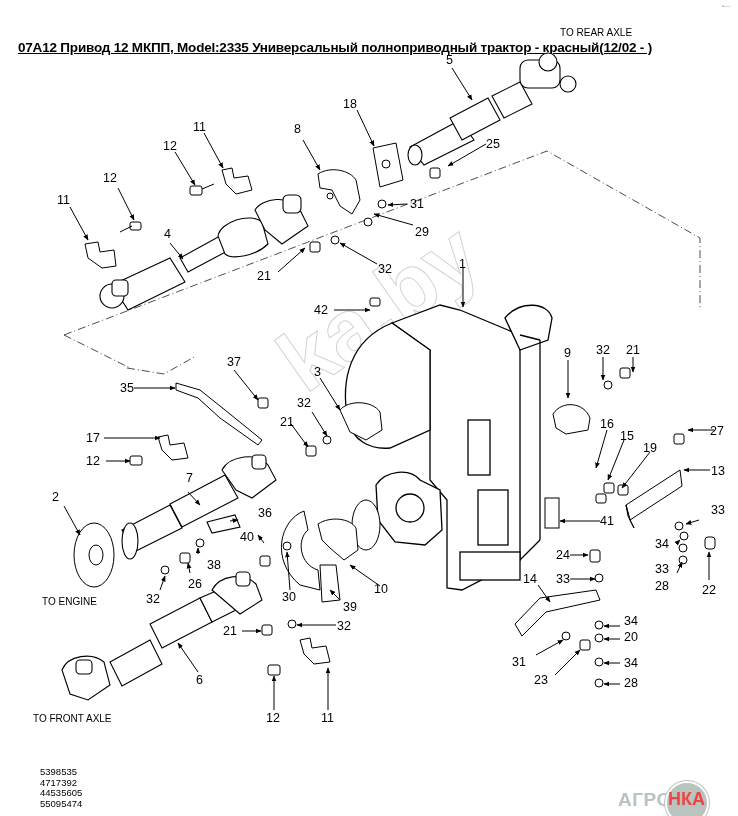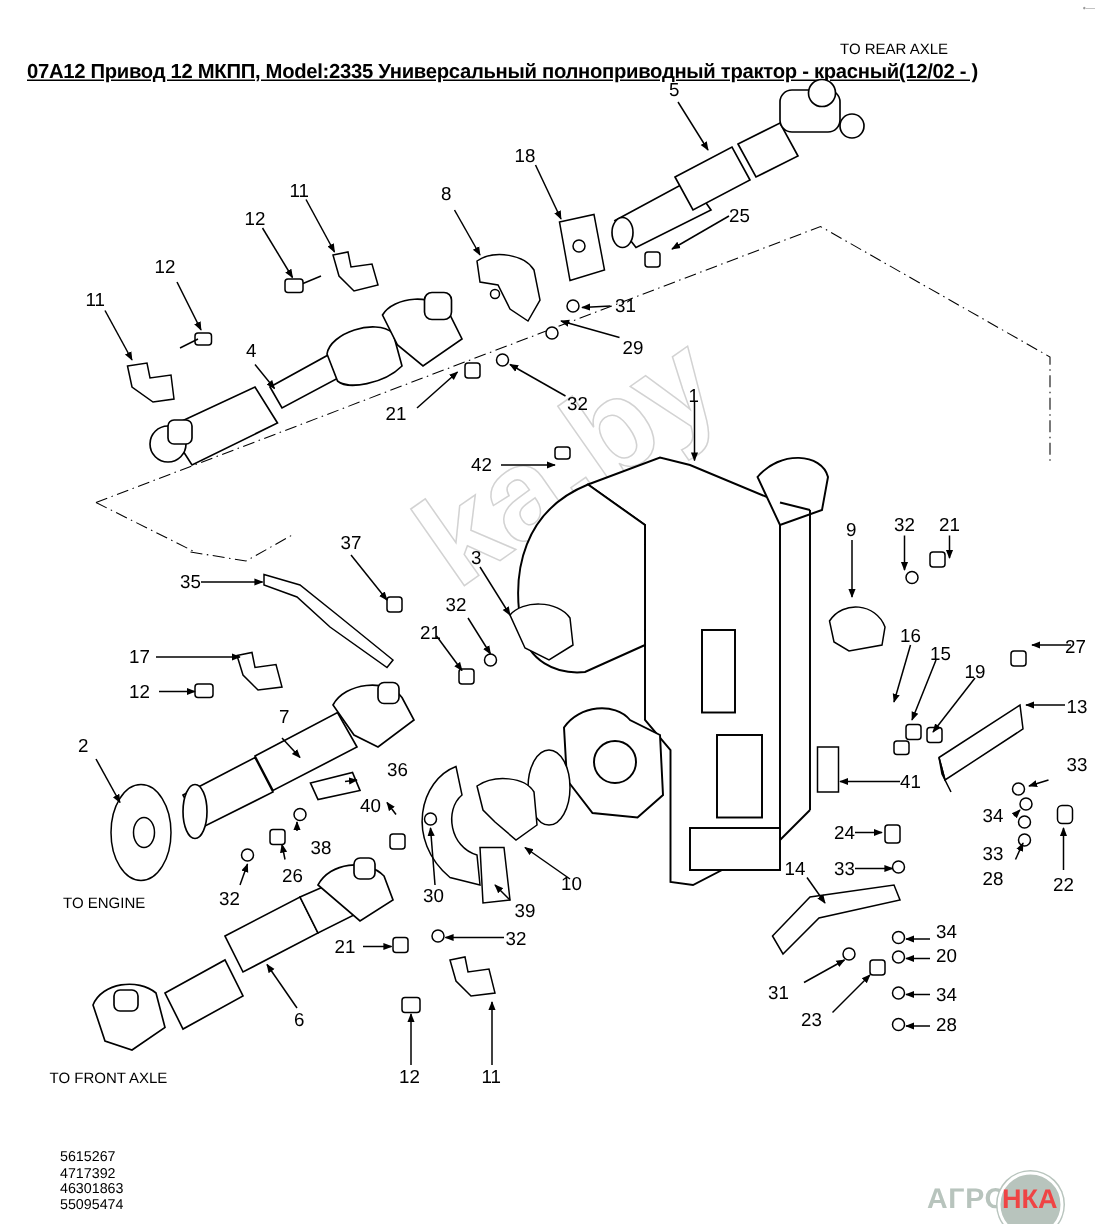--- a/index.html
+++ b/index.html
@@ -311,23 +311,23 @@
     <text class="callout" x="266" y="722">12</text>
     <text class="callout" x="321" y="722">11</text>
   </g>
 
   <text class="note" x="560" y="36">TO REAR AXLE</text>
   <text class="note" x="42" y="605">TO ENGINE</text>
   <text class="note" x="33" y="722">TO FRONT AXLE</text>
 </svg>
 
 <div class="refs">
-  <div>5615267</div>
+  <div>5398535</div>
   <div>4717392</div>
-  <div>46301863</div>
+  <div>44535605</div>
   <div>55095474</div>
 </div>
 
 <div class="logo">
   <span class="agro">АГРО</span>
   <span class="circle"></span>
   <span class="nka">НКА</span>
 </div>
 
 </body></html>

